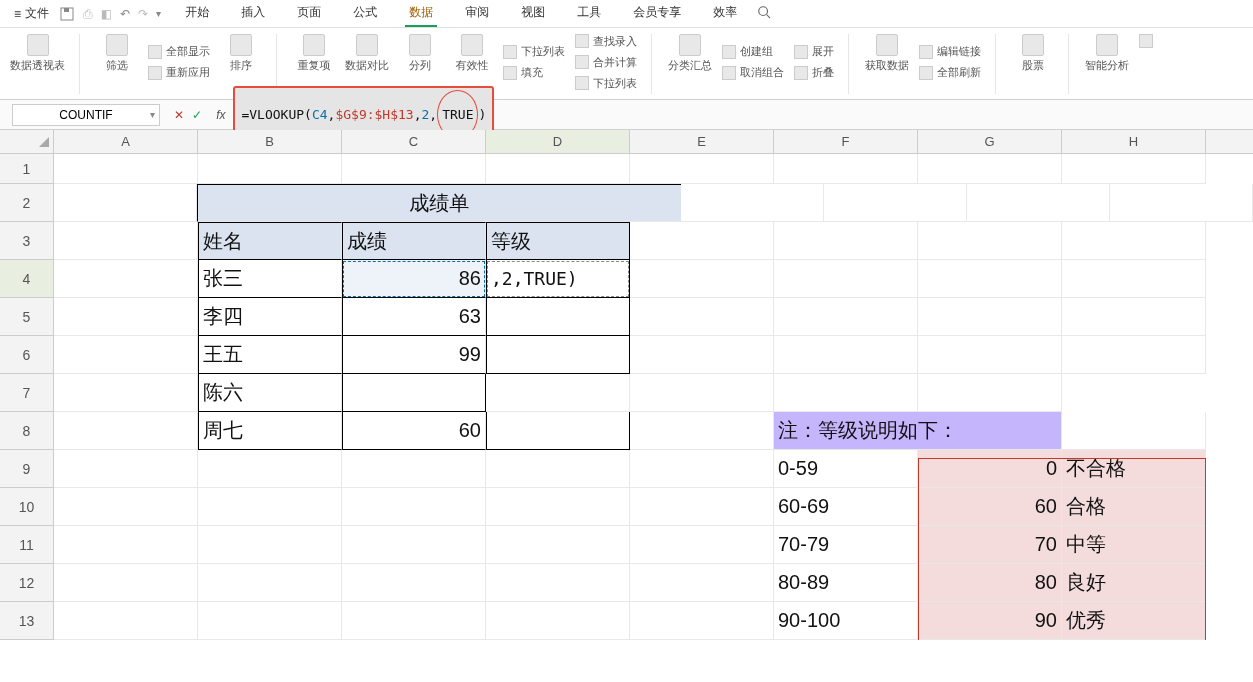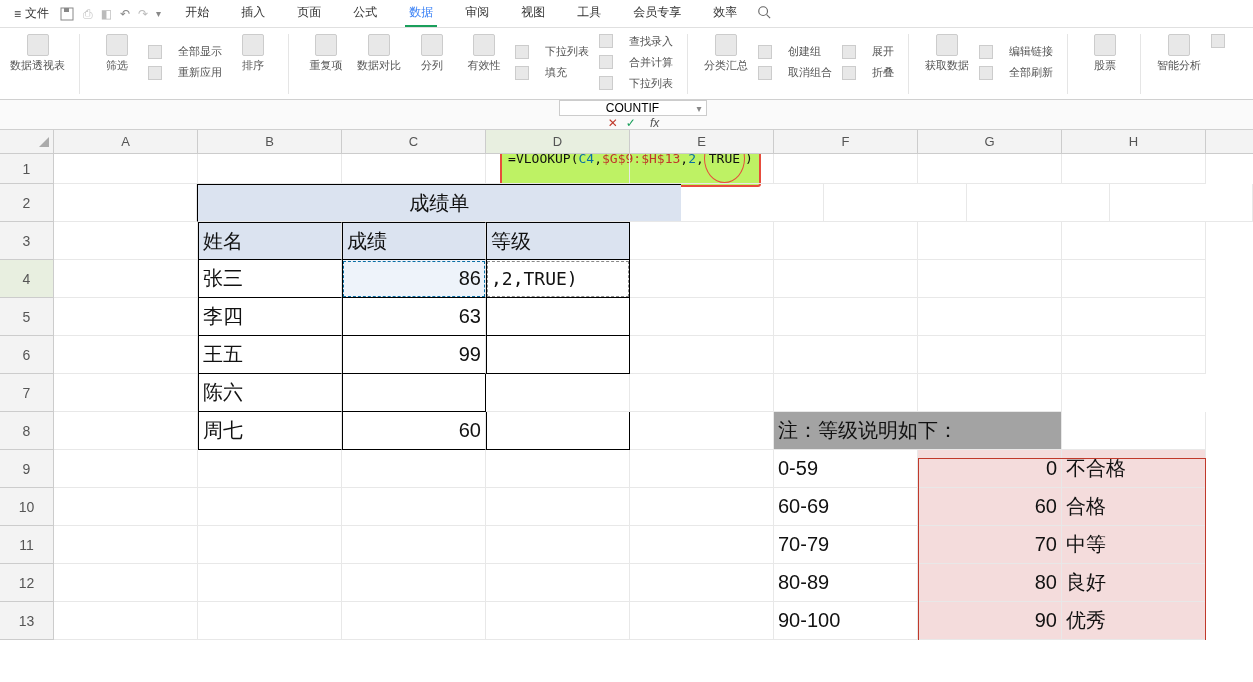--- a/index.html
+++ b/index.html
@@ -4,38 +4,38 @@
 <style>
 * { box-sizing: border-box; margin: 0; padding: 0; }
 body { font-family: "Microsoft YaHei", Arial, sans-serif; font-size: 12px; background: #fff; overflow: hidden; }
 
 .menubar { display: flex; align-items: center; height: 28px; background: #fff; border-bottom: 1px solid #e0e0e0; padding: 0 8px; gap: 4px; }
 .menubar .file-btn { display: flex; align-items: center; gap: 4px; padding: 0 6px; color: #333; }
 .menubar .qat { display: flex; gap: 8px; align-items: center; color: #888; }
 .menubar .qat-icon { width: 16px; height: 16px; display: inline-block; }
 .menubar .tabs { display: flex; gap: 24px; margin-left: 16px; }
 .menubar .tab { padding: 4px 4px; color: #333; cursor: pointer; }
-.menubar .tab.active { color: #3b82f6; border-bottom: 2px solid #1a9f5b; font-weight: 500; }
+.menubar .tab.active { color: #a16207; border-bottom: 2px solid #1a9f5b; font-weight: 500; }
 .menubar .search-ic { margin-left: 12px; color: #666; }
 
 .ribbon { display: flex; align-items: flex-start; background: #fff; border-bottom: 1px solid #d0d0d0; padding: 6px 10px; gap: 16px; height: 72px; }
 .rgroup { display: flex; gap: 10px; align-items: flex-start; border-right: 1px solid #e5e5e5; padding-right: 14px; height: 60px; }
 .rgroup:last-child { border-right: none; }
 .rbtn { display: flex; flex-direction: column; align-items: center; gap: 2px; color: #555; font-size: 11px; min-width: 42px; }
 .rbtn .ic { width: 22px; height: 22px; background: #e8e8e8; border: 1px solid #ccc; border-radius: 2px; }
-.rbtn-sm { display: flex; align-items: center; gap: 16px; color: #555; font-size: 11px; white-space: nowrap; }
+.rbtn-sm { display: flex; align-items: center; gap: 4px; color: #555; font-size: 11px; white-space: nowrap; }
 .rbtn-sm .ic { width: 14px; height: 14px; background: #e8e8e8; border: 1px solid #ccc; }
 .rcol { display: flex; flex-direction: column; gap: 6px; justify-content: center; height: 56px; }
 
-.fbar { display: flex; align-items: center; height: 30px; border-bottom: 1px solid #d0d0d0; background: #fafafa; flex-direction: column; }
+.fbar { display: flex; align-items: center; height: 30px; border-bottom: 1px solid #d0d0d0; background: #fafafa; }
 .namebox { width: 148px; height: 22px; margin-left: 12px; border: 1px solid #ccc; background: #fff; display: flex; align-items: center; justify-content: center; font-size: 12px; position: relative; }
 .namebox .dd { position: absolute; right: 4px; color: #888; font-size: 10px; }
 .fbar .fbtns { display: flex; gap: 8px; margin-left: 14px; align-items: center; }
 .fbar .fx { font-style: italic; color: #555; margin-left: 6px; }
-.fbar .formula-wrap { margin-left: 8px; border: 2px solid #e74c3c; border-radius: 3px; padding: 2px 6px; background: #bef264; display: flex; align-items: center; font-family: Consolas, monospace; font-size: 13px; }
+.fbar .formula-wrap { margin-left: 8px; border: 2px solid #e74c3c; border-radius: 3px; padding: 2px 6px; background: #e5e5e5; display: flex; align-items: center; font-family: Consolas, monospace; font-size: 13px; }
 .fbar .tok-black { color: #111; }
 .fbar .tok-ref1 { color: #0b6fa4; }
 .fbar .tok-ref2 { color: #c0392b; }
 .fbar .tok-num { color: #0b6fa4; }
 .fbar .true-oval { border: 1.5px solid #e74c3c; border-radius: 50%; padding: 16px 4px; }
 
 .sheet { position: relative; overflow: hidden; }
 .colhdr-row { display: flex; height: 24px; background: #f3f3f3; border-bottom: 1px solid #ccc; }
 .corner { width: 54px; border-right: 1px solid #ccc; background: #f3f3f3; display: flex; align-items: center; justify-content: flex-end; padding-right: 4px; }
 .corner svg { width: 10px; height: 10px; fill: #aaa; }
@@ -49,21 +49,21 @@
 .cell { width: 144px; border-right: 1px solid #e8e8e8; border-bottom: 1px solid #e8e8e8; display: flex; align-items: center; padding: 0 4px; font-size: 20px; color: #111; position: relative; }
 .cell.num { justify-content: flex-end; }
 .cell.ctr { justify-content: center; }
 
 
 .bdr-t { border-top: 1.5px solid #000; }
 .bdr-b { border-bottom: 1.5px solid #000 !important; }
 .bdr-l { border-left: 1.5px solid #000; }
 .bdr-r { border-right: 1.5px solid #000 !important; text-align: center; }
 .fill-hdr { background: #dbe3f0; }
-.fill-note { background: #a3a3a3; }
+.fill-note { background: #c4b5fd; }
 .fill-pink { background: #f4dcdc; }
 
 .sel-cell { outline: 2px solid #1a9f5b; outline-offset: -2px; background: #eef3fa; }
 .edit-cell { outline: 1.5px dashed #888; outline-offset: -2px; font-size: 18px; font-family: Consolas, monospace; }
 .ref-c4 { outline: 1.5px dashed #0b6fa4; outline-offset: -2px; }
 
 .formula-sel-range { position: absolute; border: 1.5px solid #c0392b; pointer-events: none; }
 .chk { color: #1a9f5b; }
 .xmark { color: #c0392b; }
 </style>

